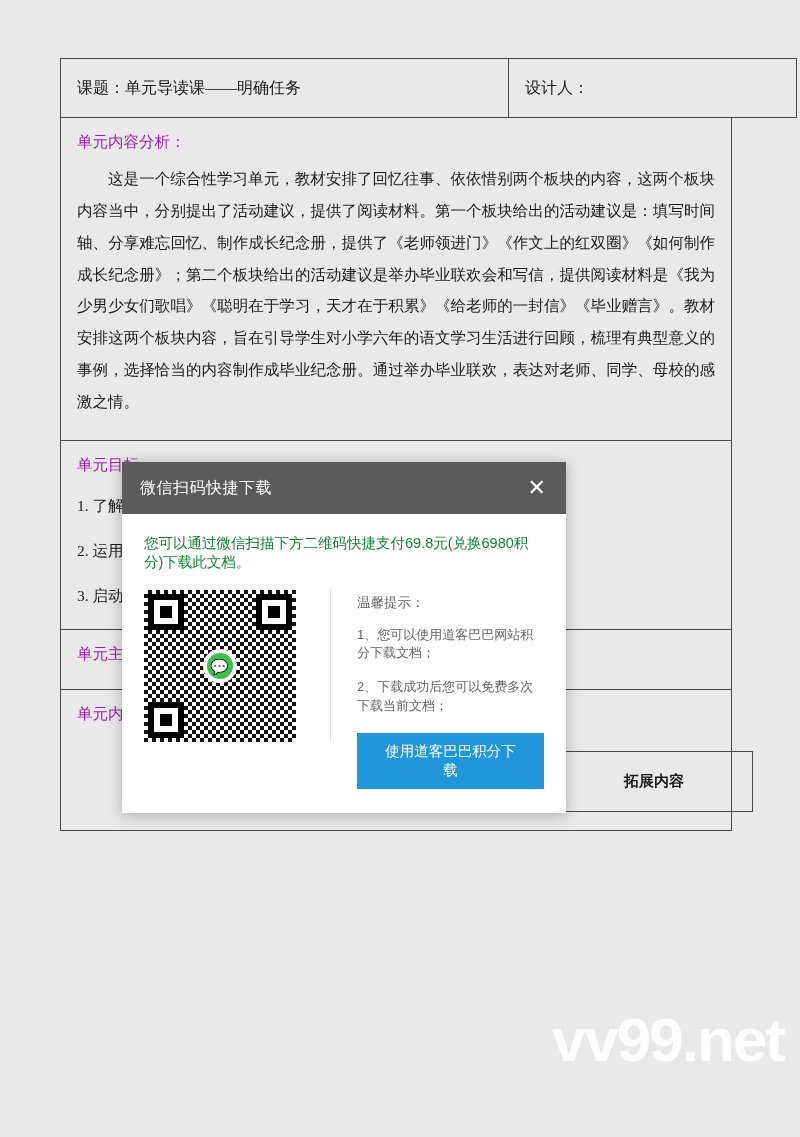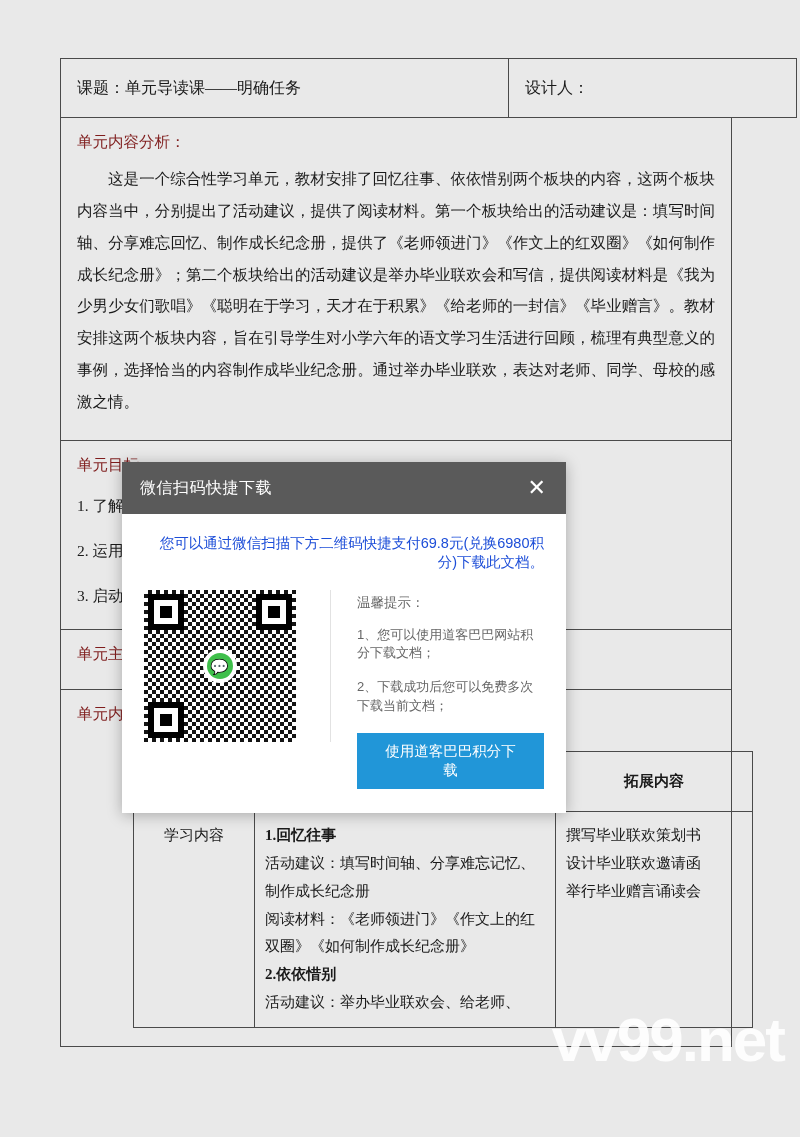--- a/index.html
+++ b/index.html
@@ -37,21 +37,21 @@
     line-height: 1.9;
   }
   .cell-title {
     width: 415px;
   }
   .cell-designer {
     width: 255px;
   }
   .section-label {
     font-size: 15.5px;
-    color: #7f1d1d;
+    color: #a21caf;
     margin: 0 0 6px 0;
   }
   .body-para {
     font-size: 15.5px;
     line-height: 2.05;
     text-indent: 2em;
     margin: 10px 0 4px 0;
     text-align: justify;
     color: #1a1a1a;
   }
@@ -130,23 +130,22 @@
     line-height: 1;
     color: #ffffff;
     cursor: pointer;
     padding: 0 2px;
   }
   .modal-body {
     padding: 20px 22px 24px 22px;
   }
   .modal-lead {
     font-size: 14.5px;
-    color: #1d4ed8;
+    color: #15803d;
     margin: 0 0 18px 0;
-    text-align: right;
   }
   .modal-cols {
     display: flex;
     align-items: flex-start;
   }
   .qr-col {
     width: 160px;
     flex: 0 0 160px;
     padding-right: 26px;
     border-right: 1px solid #e2e2e2;
@@ -286,35 +285,20 @@
     <div class="block">
       <p class="section-label">单元内容：</p>
 
       <div class="inner-wrap">
         <table class="inner">
           <tbody>
             <tr>
               <th class="col-a"></th>
               <th class="col-b">教材内容</th>
               <th class="col-c">拓展内容</th>
-            </tr>
-            <tr>
-              <td class="col-a rowhead">学习内容</td>
-              <td class="col-b cell-lines">
-                <div class="bold-line">1.回忆往事</div>
-                <div>活动建议：填写时间轴、分享难忘记忆、制作成长纪念册</div>
-                <div>阅读材料：《老师领进门》《作文上的红双圈》《如何制作成长纪念册》</div>
-                <div class="bold-line">2.依依惜别</div>
-                <div>活动建议：举办毕业联欢会、给老师、</div>
-              </td>
-              <td class="col-c cell-lines">
-                <div>撰写毕业联欢策划书</div>
-                <div>设计毕业联欢邀请函</div>
-                <div>举行毕业赠言诵读会</div>
-              </td>
             </tr>
           </tbody>
         </table>
       </div>
     </div>
 
   </div>
 
   <div class="modal">
     <div class="modal-header">

